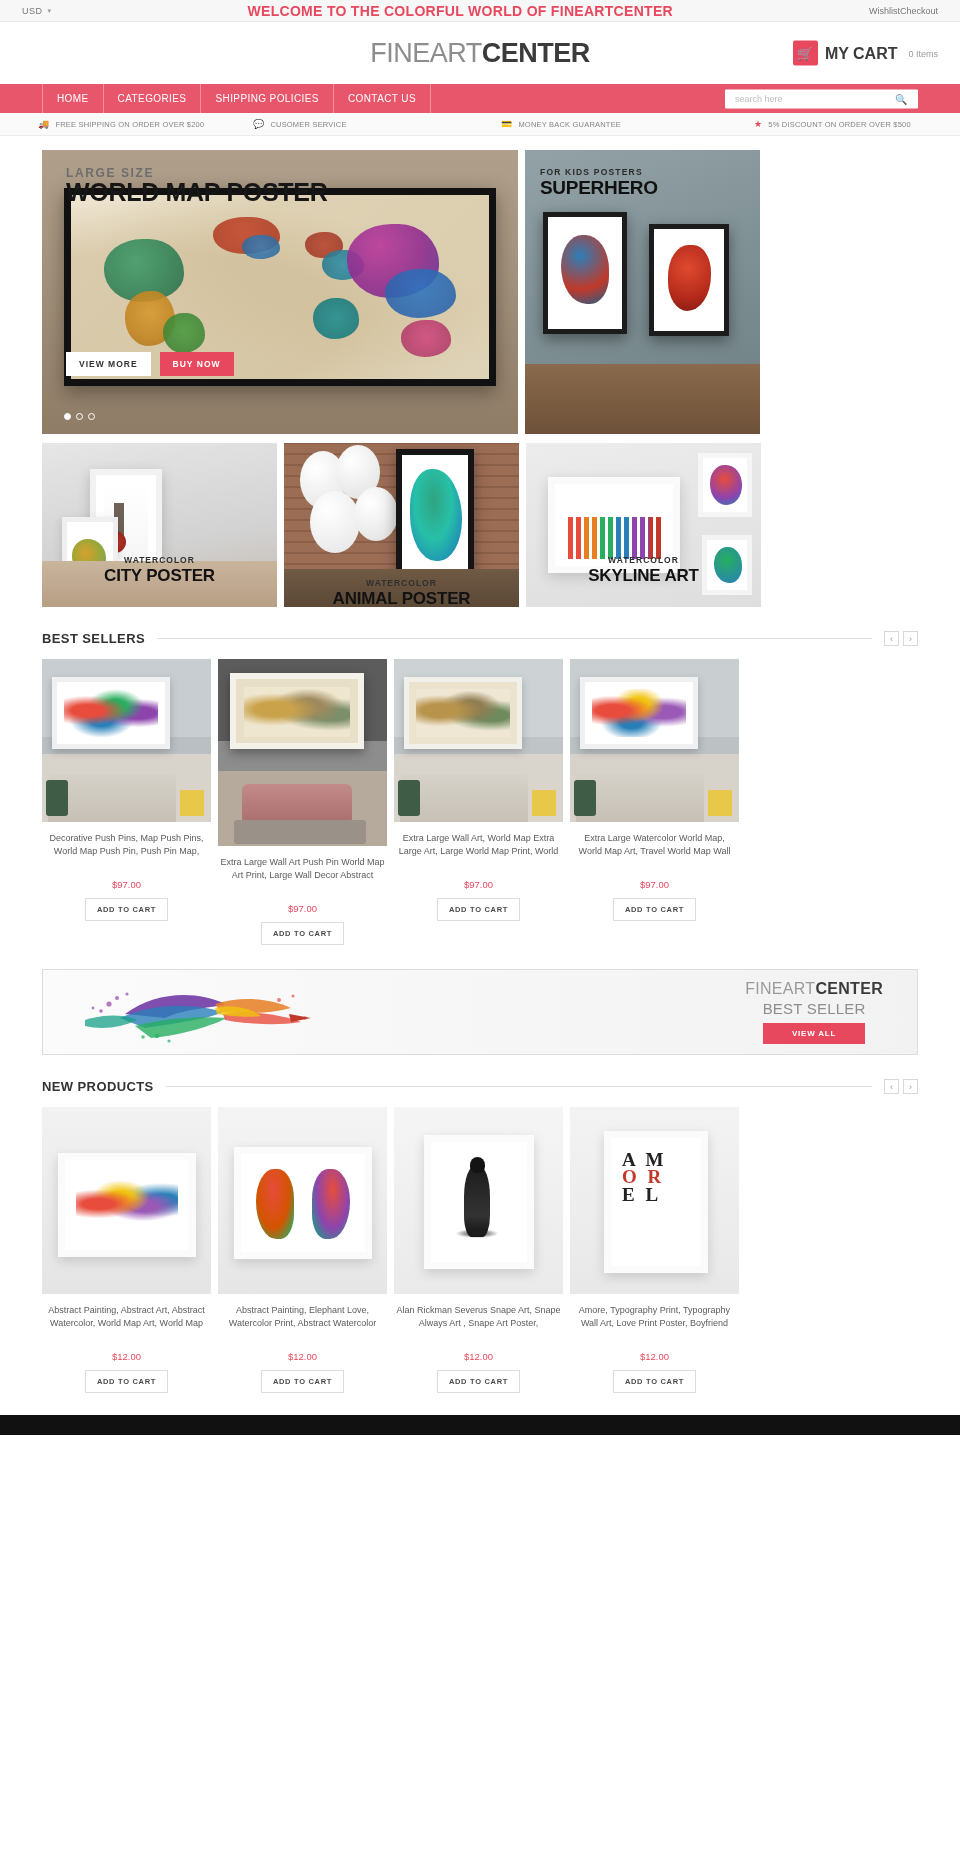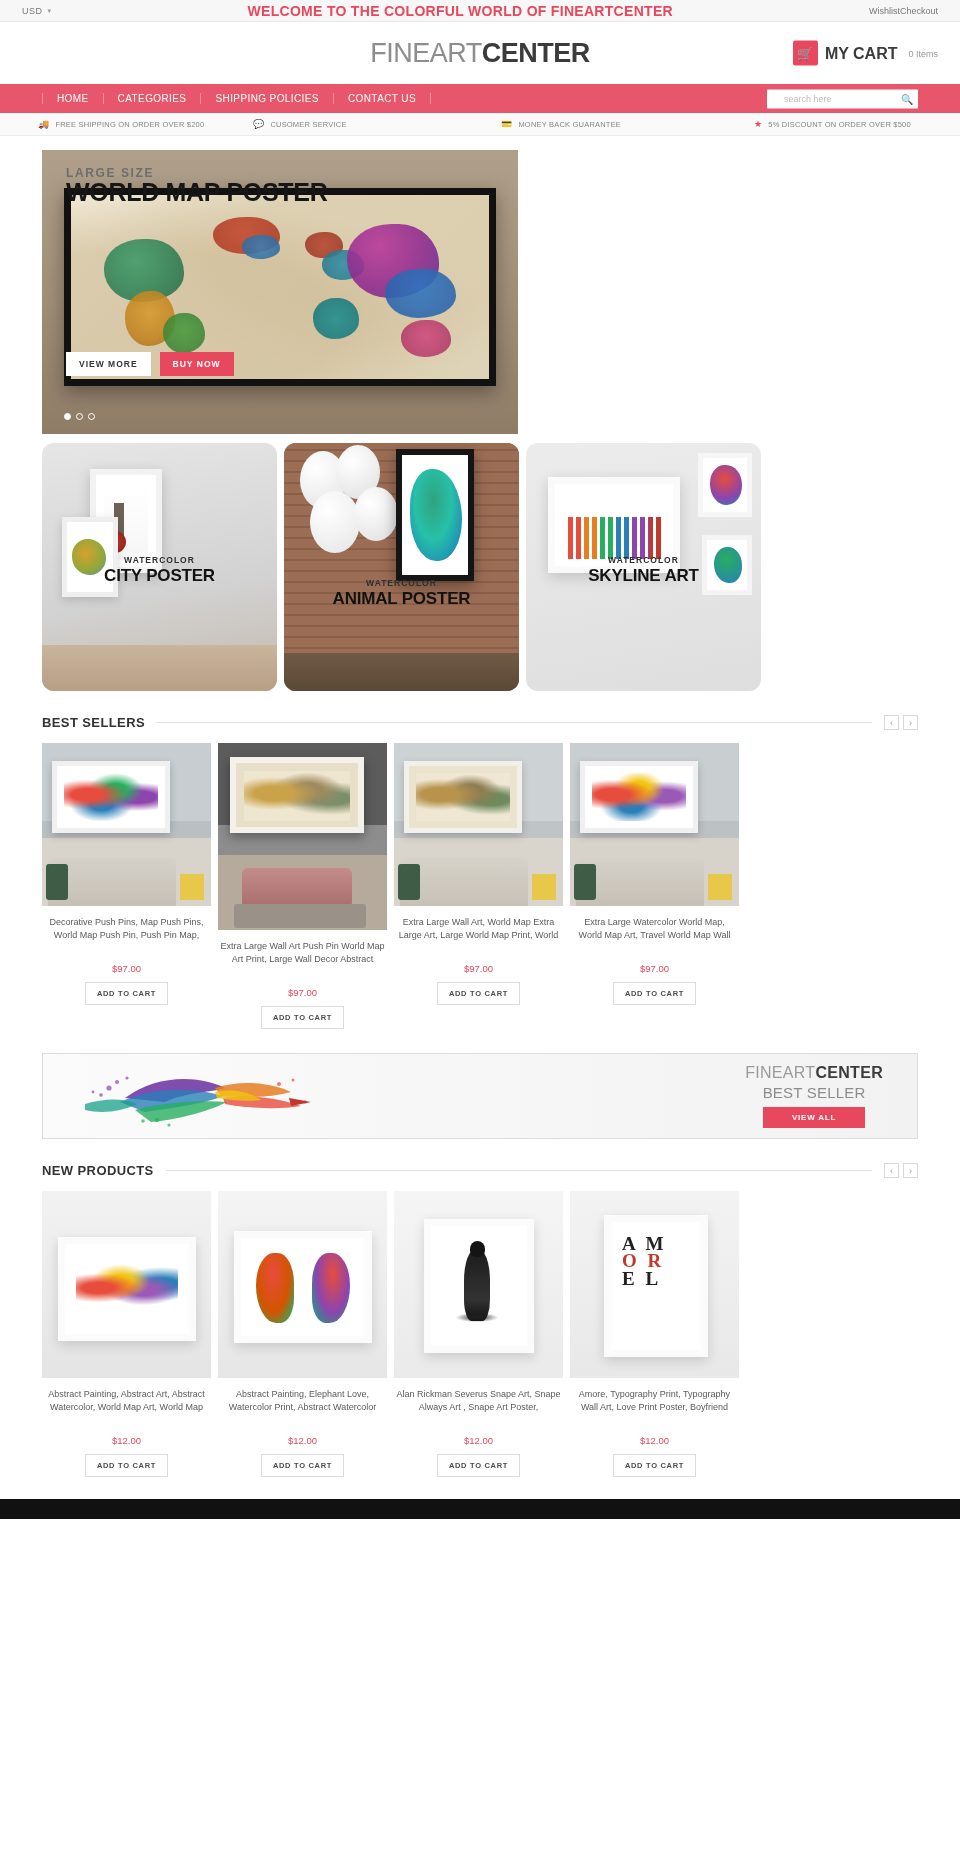--- a/index.html
+++ b/index.html
@@ -43,31 +43,31 @@
     color:#fff; font-size:13px;
   }
   .cart-txt { font-size:16px; font-weight:bold; color:#3b3b3b; }
   .cart-items { font-size:9px; color:#9a9a9a; font-weight:normal; margin-left:4px; }
 
   
   .nav {
     height:29px; background:#e8566b; display:flex; align-items:stretch;
     position:relative;
   }
-  .nav-inner { display:flex; margin-left:42px;align-items:center; }
+  .nav-inner { display:flex; margin-left:42px; }
   .nav a {
     display:flex; align-items:center; padding:0 14px;
     color:#fff; font-size:10px; letter-spacing:.4px;
     border-right:1px solid rgba(255,255,255,.35); text-decoration:none;
   }
   .nav a:first-child { border-left:1px solid rgba(255,255,255,.35); }
   .searchbox {
     position:absolute; right:42px; top:50%; transform:translateY(-50%);
-    width:151px; height:19px; background:#fff; border-radius:1px;
-    display:flex; align-items:center; padding:0 17px;
+    width:193px; height:19px; background:#fff; border-radius:1px;
+    display:flex; align-items:center; padding:0 10px;
   }
   .searchbox input {
     flex:1; border:none; outline:none; font-size:9px; color:#666;
     font-family:"Liberation Sans", sans-serif; background:transparent;
   }
   .searchbox input::placeholder { color:#bdbdbd; }
   .s-ico { font-size:10px; color:#555; }
 
   
   .features {
@@ -125,21 +125,21 @@
            font-weight:bold; color:#2b2b2b; letter-spacing:1.2px; z-index:5; }
   .hs-t2 { position:absolute; left:15px; top:27px; font-size:19px;
            font-weight:bold; color:#111; letter-spacing:-.3px; z-index:5; }
   .hs-floor { position:absolute; left:0; right:0; bottom:0; height:70px;
               background:linear-gradient(180deg,#8a6a4d,#6d5138); }
   .hs-frame { position:absolute; background:#fff; border:5px solid #1c1c1c;
               box-shadow:0 5px 14px rgba(0,0,0,.4); }
 
   
   .cats { display:flex; gap:7px; padding:9px 42px 0 42px; }
-  .cat { height:248px; position:relative; overflow:hidden;border-radius:12px; }
+  .cat { height:164px; position:relative; overflow:hidden; }
   .cat.c1 { width:235px; background:linear-gradient(170deg,#e6e6e6,#d2d2d2 60%,#c4b9ad); }
   .cat.c2 { width:235px; background:linear-gradient(170deg,#9c6d55,#8a5f49); }
   .cat.c3 { width:235px; background:linear-gradient(170deg,#ececec,#dedede); }
   .cat-lbl { position:absolute; left:50%; transform:translateX(-50%);
              text-align:center; z-index:8; width:100%; }
   .cat.c1 .cat-lbl { top:112px; }
   .cat.c2 .cat-lbl { top:135px; }
   .cat.c3 .cat-lbl { top:112px; }
   .cat-sub { font-size:8.5px; font-weight:bold; color:#2f2f2f; letter-spacing:1px; }
   .cat-ttl { font-size:17px; font-weight:bold; color:#121212; letter-spacing:-.2px; margin-top:1px; }
@@ -277,20 +277,31 @@
         <button class="btn-white">VIEW MORE</button>
         <button class="btn-pink">BUY NOW</button>
       </div>
       <div class="dots">
         <div class="dot on"></div>
         <div class="dot"></div>
         <div class="dot"></div>
       </div>
     </div>
 
+    <div class="hero-side">
+      <div class="hs-floor"></div>
+      <div class="hs-frame" style="left:18px;top:62px;width:84px;height:122px;">
+        <div style="position:absolute;left:18%;top:16%;width:64%;height:62%;background:radial-gradient(circle at 40% 30%,#2d7fb8,#c0392b 60%,#1f5f8a);border-radius:45% 50% 40% 55%;"></div>
+      </div>
+      <div class="hs-frame" style="left:124px;top:74px;width:80px;height:112px;">
+        <div style="position:absolute;left:20%;top:16%;width:62%;height:64%;background:radial-gradient(circle at 45% 35%,#e04a2f,#b0281a 65%,#7d1b12);border-radius:48% 42% 55% 45%;"></div>
+      </div>
+      <div class="hs-t1">FOR KIDS POSTERS</div>
+      <div class="hs-t2">SUPERHERO</div>
+    </div>
   </div>
 
   <div class="cats">
     <div class="cat c1">
       <div style="position:absolute;left:48px;top:26px;width:72px;height:104px;background:#fff;border:6px solid #f2f2f2;box-shadow:0 4px 12px rgba(0,0,0,.18);"></div>
       <div style="position:absolute;left:62px;top:44px;width:44px;height:72px;background:linear-gradient(180deg,#fff,#f6f6f6);"></div>
       <div style="position:absolute;left:72px;top:60px;width:10px;height:44px;background:#6e6257;"></div>
       <div style="position:absolute;left:62px;top:88px;width:22px;height:22px;background:radial-gradient(circle,#c0392b,#8e2019);border-radius:50%;"></div>
       <div style="position:absolute;left:20px;top:74px;width:56px;height:80px;background:#fff;border:5px solid #efefef;box-shadow:0 3px 9px rgba(0,0,0,.15);"></div>
       <div style="position:absolute;left:30px;top:96px;width:34px;height:36px;background:radial-gradient(circle at 40% 40%,#d6a12c,#8fa83c 60%,#4f8ab8);border-radius:46% 54% 48% 52%;"></div>

